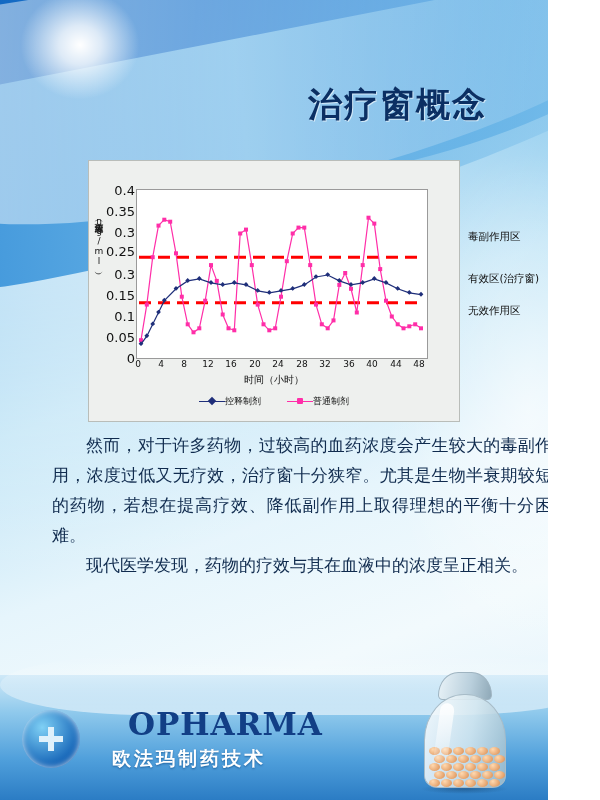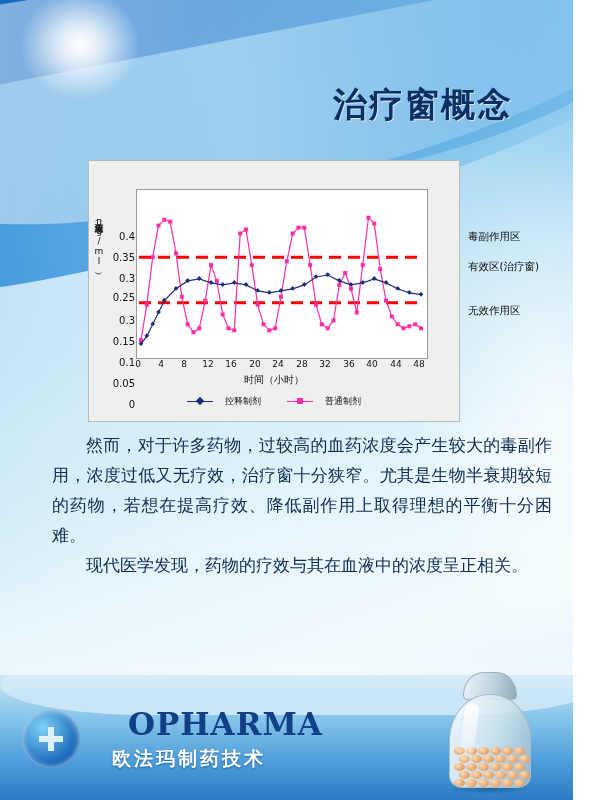--- a/index.html
+++ b/index.html
@@ -3,21 +3,20 @@
 <meta charset="utf-8">
 <style>
   html,body{margin:0;padding:0;}
   body{width:600px;height:800px;font-family:"DejaVu Sans","Liberation Sans",sans-serif;overflow:hidden;}
   #page{
     position:relative;width:548px;height:800px;
     background:
       radial-gradient(circle at 70px 45px, rgba(255,255,255,0.95) 0%, rgba(255,255,255,0.5) 28%, rgba(255,255,255,0) 60%),
       linear-gradient(160deg,#2b7fd4 0%,#3f98e0 12%,#7fc3ec 26%,#bfe4f6 44%,#e6f5fc 62%,#f2fafd 78%,#dff1fb 100%);
     overflow:hidden;
-    padding-left:25px;
   }
   
   .swoosh1{
     position:absolute;left:-60px;top:-120px;width:760px;height:300px;
     border-radius:0 0 60% 40%;
     background:linear-gradient(110deg,#0f63bd 0%,#1d77cf 35%,#4ba3e2 70%,#86c9ef 100%);
     transform:rotate(-6deg);
   }
   .swoosh2{
     position:absolute;left:-120px;top:-40px;width:820px;height:230px;
@@ -69,49 +68,49 @@
     position:absolute;left:47px;top:28px;width:290px;height:168px;
     background:#ffffff;border:1px solid #9a9a9a;
   }
   .plot svg{display:block;}
   .ylab{
     position:absolute;left:2px;top:55px;width:14px;
     font-size:9px;color:#111;writing-mode:vertical-rl;text-orientation:upright;
     letter-spacing:0px;line-height:12px;
   }
   .yticks{position:absolute;left:16px;top:22px;width:30px;height:180px;}
-  .yticks span{position:absolute;right:0;font-size:10px;color:#111;margin-top:48px;}
+  .yticks span{position:absolute;right:0;font-size:13px;color:#111;}
   .xticks{position:absolute;left:47px;top:198px;width:290px;height:14px;}
   .xticks span{position:absolute;font-size:9px;color:#111;transform:translateX(-50%);}
   .xlab{
     position:absolute;left:0;top:212px;width:100%;text-align:center;
     font-size:10px;color:#111;
   }
   .legend{
     position:absolute;left:0;top:234px;width:100%;
     display:flex;justify-content:center;gap:26px;align-items:center;
     font-size:9px;color:#111;
   }
-  .legend .it{display:flex;align-items:center;gap:12px;}
+  .legend .it{display:flex;align-items:center;gap:0;}
   .lgline{display:inline-block;width:26px;height:1px;background:#1f2f7a;position:relative;}
   .lgline.pink{background:#ff2ea8;}
   .lgline:before{
     content:"";position:absolute;left:10px;top:-3px;width:6px;height:6px;
     background:#1f2f7a;transform:rotate(45deg);
   }
   .lgline.pink:before{background:#ff2ea8;transform:none;border-radius:1px;}
 
   
   .zones{position:absolute;left:462px;top:160px;width:130px;height:260px;}
   .zones div{
     position:absolute;font-size:10.5px;color:#111;
     font-family:"DejaVu Sans","Liberation Sans",sans-serif;white-space:nowrap;
   }
   .zone-toxic{top:70px;left:6px;}
-  .zone-effective{top:100px;left:6px;}
+  .zone-effective{top:112px;left:6px;}
   .zone-sub{top:144px;left:6px;}
 
   
   .body-text{
     position:absolute;left:52px;top:430px;width:500px;
     font-family:"DejaVu Serif","Liberation Serif",serif;
     font-size:17px;line-height:30px;color:#102b4e;
     text-align:justify;
   }
   .body-text p{margin:0;text-indent:2em;}

